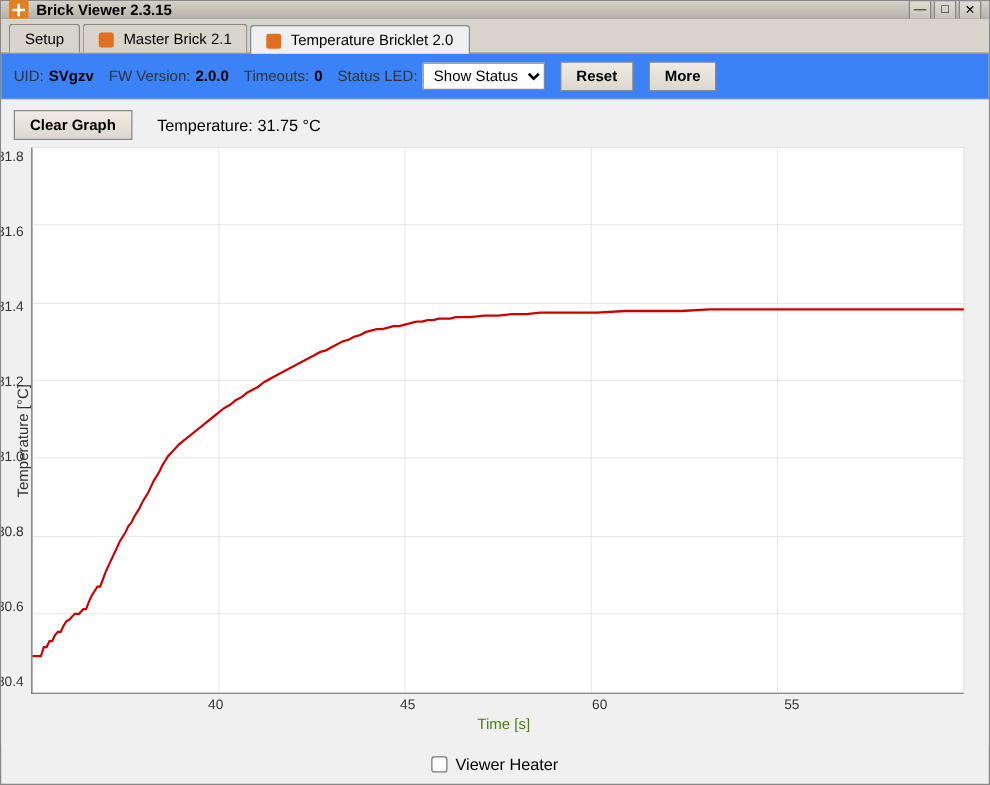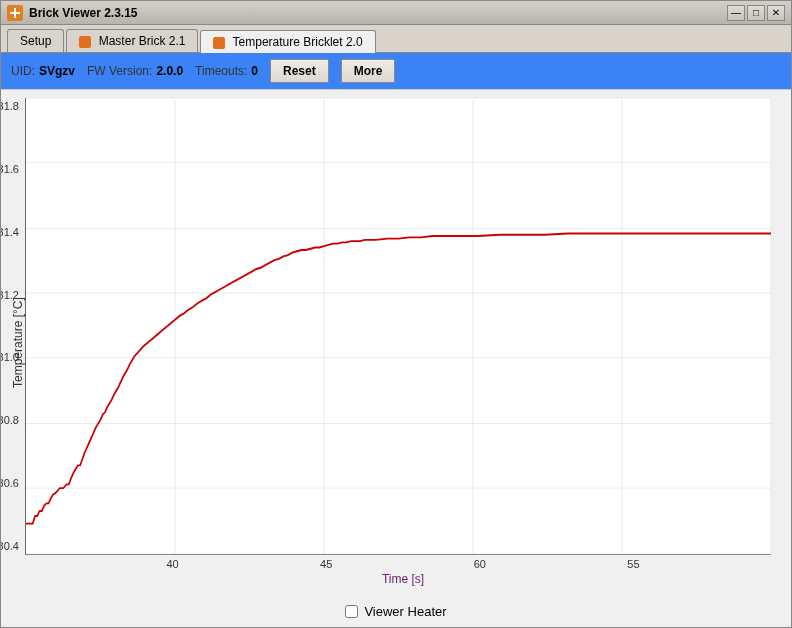--- a/index.html
+++ b/index.html
@@ -14,21 +14,21 @@
     .window {
       width: 792px;
       height: 628px;
       background: #f0f0f0;
       border: 1px solid #888;
       display: flex;
       flex-direction: column;
     }
     .title-bar {
       background: linear-gradient(to bottom, #d4d0c8, #b8b4ac);
-      height: 24px;
+      height: 14px;
       display: flex;
       align-items: center;
       justify-content: space-between;
       padding: 0 6px;
       border-bottom: 1px solid #888;
       flex-shrink: 0;
     }
     .title-bar-left {
       display: flex;
       align-items: center;
@@ -244,26 +244,42 @@
       <span class="info-value">SVgzv</span>
     </div>
     <div class="info-item">
       <span class="info-label">FW Version:</span>
       <span class="info-value">2.0.0</span>
     </div>
     <div class="info-item">
       <span class="info-label">Timeouts:</span>
       <span class="info-value">0</span>
     </div>
+    <div class="info-item">
+      <span class="info-label">Status LED:</span>
+      <select class="status-select">
+        <option>Show Status</option>
+        <option>Off</option>
+        <option>On</option>
+        <option>Heartbeat</option>
+      </select>
+    </div>
     <button class="btn">Reset</button>
     <button class="btn">More</button>
   </div>
 
   <div class="content-area">
 
+    <div class="graph-header">
+      <button class="btn">Clear Graph</button>
+      <span class="temperature-display">
+        <span>Temperature:</span>
+        <span>31.75 °C</span>
+      </span>
+    </div>
 
     <div class="graph-container">
       <div class="y-axis-label">Temperature [°C]</div>
       <div class="graph-inner">
         <div class="chart-area">
           
           <div style="position:absolute; left:-42px; top:0; height:100%; display:flex; flex-direction:column; justify-content:space-between; padding: 2px 0;">
             <span class="y-tick">31.8</span>
             <span class="y-tick">31.6</span>
             <span class="y-tick">31.4</span>
@@ -414,21 +430,21 @@
         </div>
 
         <div style="display:flex; justify-content:space-between; padding: 3px 0 0; font-size:11px; color:#333; margin-right:0;align-items:flex-end;">
           <span style="margin-left:0"></span>
           <span>40</span>
           <span>45</span>
           <span>60</span>
           <span>55</span>
           <span></span>
         </div>
-        <div style="text-align:center; font-size:12px; color:#701a75; padding: 2px 0;">Time [s]</div>
+        <div style="text-align:center; font-size:12px; color:#4d7c0f; padding: 2px 0;">Time [s]</div>
       </div>
     </div>
   </div>
 
   <div class="footer">
     <label class="checkbox-label">
       <input type="checkbox" style="">
       <span>Viewer Heater</span>
     </label>
   </div>

